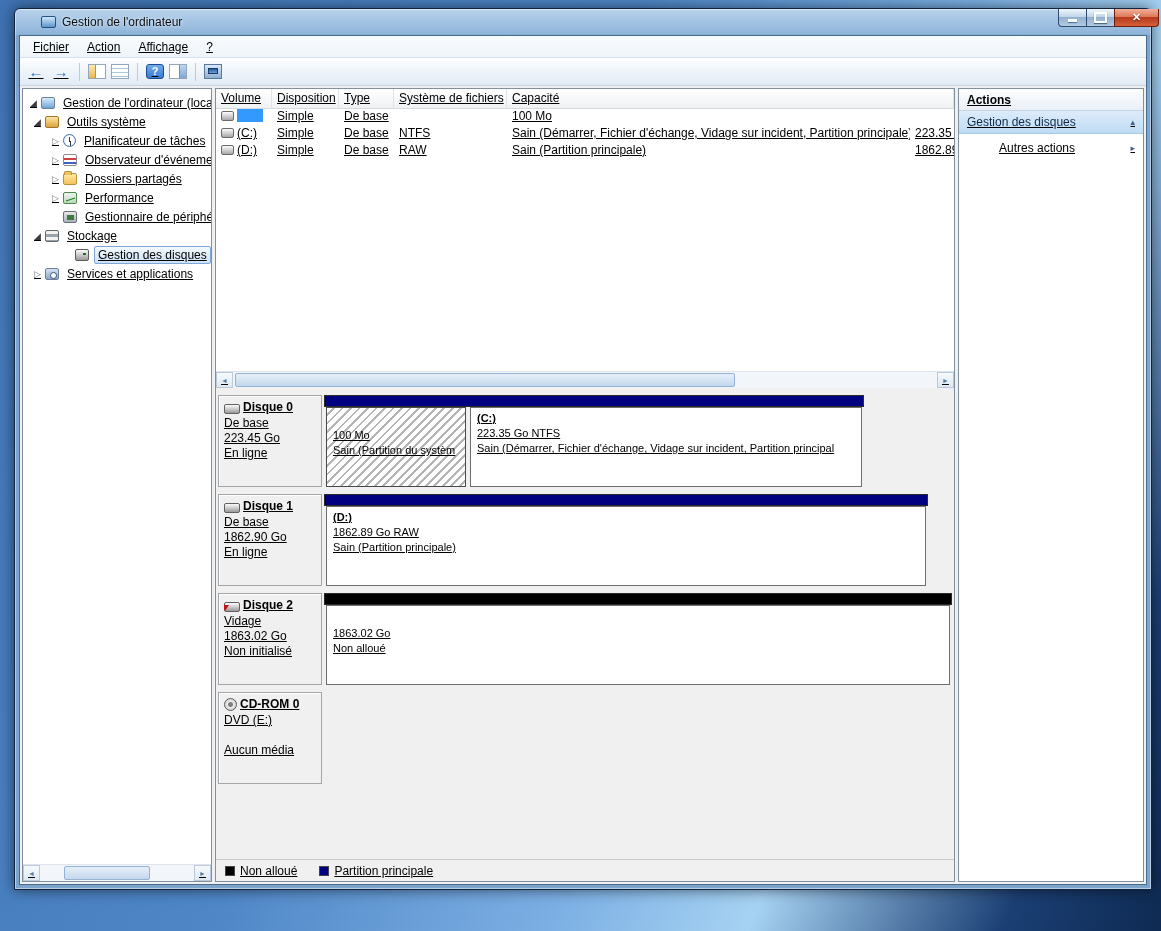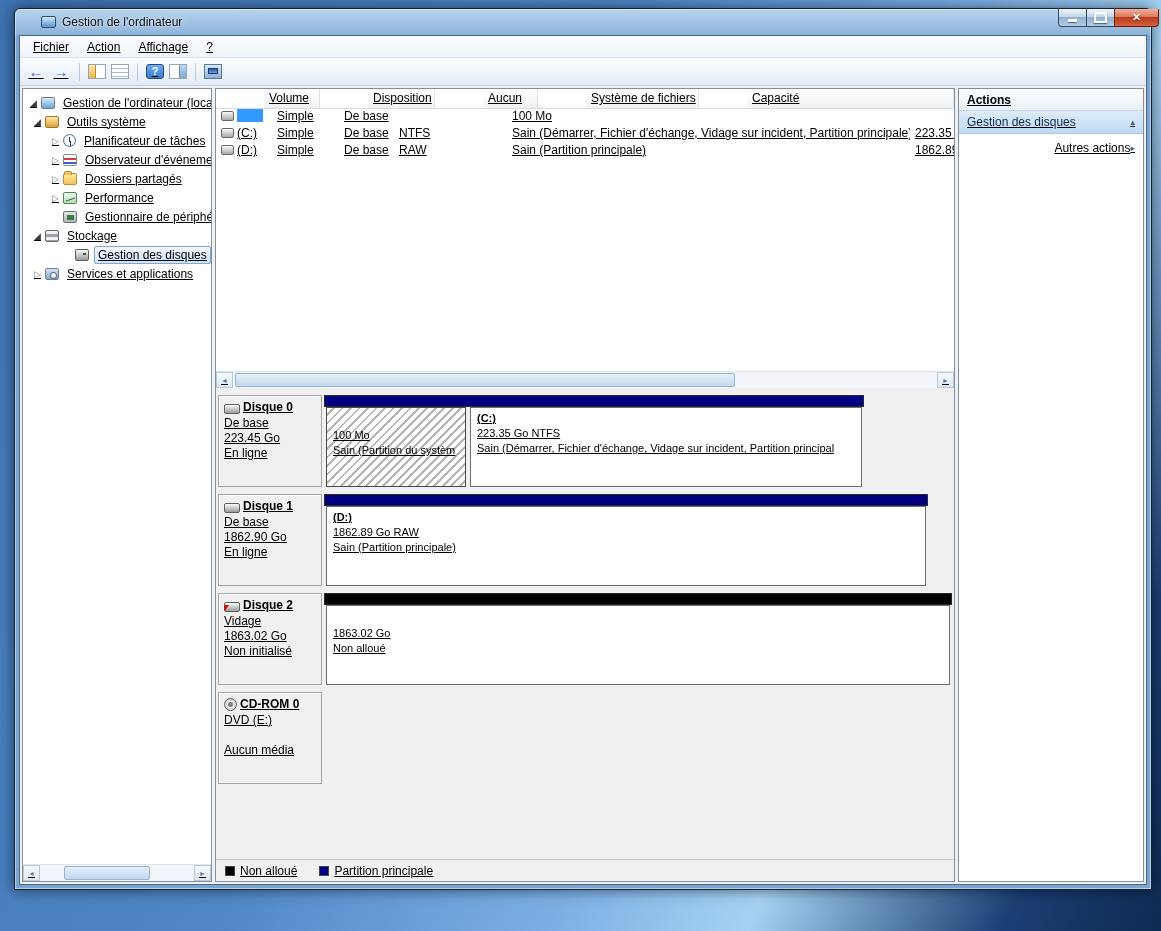--- a/index.html
+++ b/index.html
@@ -103,21 +103,21 @@
     display:flex; align-items:center; justify-content:center; }
   .sb-btn.left::after { content:"\25C4"; } .sb-btn.right::after { content:"\25BA"; }
   .sb-track { flex:1; position:relative; }
   .sb-thumb { position:absolute; top:1px; bottom:1px;
     background:linear-gradient(#e6eff9,#c3d8ec); border:1px solid #96b2d2; border-radius:2px; }
 
   
   .vt-area { height:282px; flex:none; overflow:hidden; background:#fff; }
   .vt-header { display:flex; height:20px; border-bottom:1px solid #d5dae0; }
   .vt-hcell { background:linear-gradient(#ffffff,#f6f7f9 60%,#eff1f3);
-    border-right:1px solid #dfe3e8; padding:2px 4px 0 5px; white-space:nowrap; overflow:hidden; flex:none;margin-left:48px; }
+    border-right:1px solid #dfe3e8; padding:2px 4px 0 5px; white-space:nowrap; overflow:hidden; flex:none; }
   .vt-row { display:flex; height:17px; align-items:flex-start; }
   .vt-cell { padding:0 4px 0 5px; white-space:nowrap; overflow:hidden; flex:none; display:flex; align-items:center; }
   .c0{width:56px} .c1{width:67px} .c2{width:55px} .c3{width:113px} .c4{width:403px} .c5{flex:1; width:auto;}
   .vicon { width:13px; height:10px; flex:none; margin-right:3px;
     background:linear-gradient(#fbfbfb,#a8a8a8); border:1px solid #6a6a6a; border-radius:2px; }
   .sel-box { width:26px; height:13px; background:#3399ff; }
 
   
   .graph-area { flex:1; background:#f0f0f0; padding:7px 2px 0 2px; overflow:hidden; }
   .disk-row { display:flex; margin-bottom:7px; height:92px; }
@@ -148,21 +148,21 @@
   .legend-item { display:flex; align-items:center; gap:5px; }
   .swatch { width:10px; height:10px; border:1px solid #444; flex:none; }
   .sw-black { background:#000000; } .sw-navy { background:#000080; }
 
   
   .actions-header { height:22px; flex:none; background:linear-gradient(#fdfeff,#e9eff7);
     border-bottom:1px solid #c8d4e2; font-weight:bold; display:flex; align-items:center; padding:0 8px; }
   .action-item { height:23px; display:flex; align-items:center; justify-content:space-between;
     padding:0 8px; cursor:default; }
   .action-item.selected { background:linear-gradient(#ddecfa,#bfdcf4); border-bottom:1px solid #a6c8e6; color:#10284a; }
-  .action-item.plain { padding-left:40px; height:27px;justify-content:flex-end; }
+  .action-item.plain { padding-left:40px; height:27px; }
   .chev { font-size:9px; color:#44engasse; color:#44608a; }
 </style>
 </head>
 <body>
 
 <div class="window">
 
   <div class="titlebar">
     <span class="win-icon"></span>
     <span class="win-title">Gestion de l'ordinateur</span>
@@ -258,21 +258,21 @@
           <div class="sb-btn right"></div>
         </div>
       </div>
 
       <div class="panel center-panel">
 
         <div class="vt-area">
           <div class="vt-header">
             <div class="vt-hcell c0">Volume</div>
             <div class="vt-hcell c1">Disposition</div>
-            <div class="vt-hcell c2">Aucun</div>
+            <div class="vt-hcell c2">Type</div>
             <div class="vt-hcell c3">Système de fichiers</div>
             <div class="vt-hcell c5">Capacité</div>
           </div>
           <div class="vt-row">
             <div class="vt-cell c0">
                 <span class="vicon"></span>
                 <span class="sel-box"></span>
               </div>
             <div class="vt-cell c1">Simple</div>
             <div class="vt-cell c2">De base</div>

